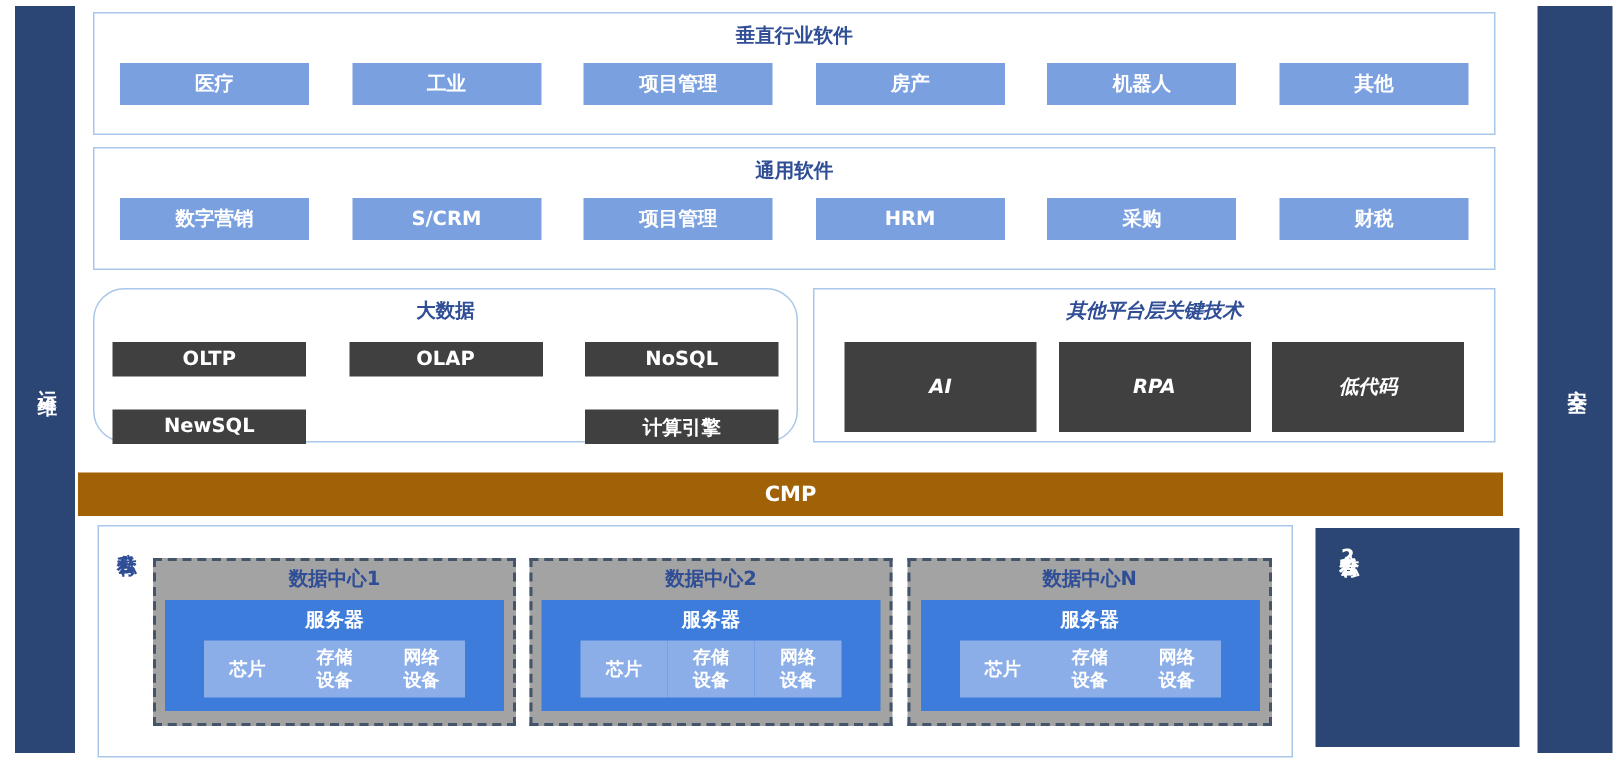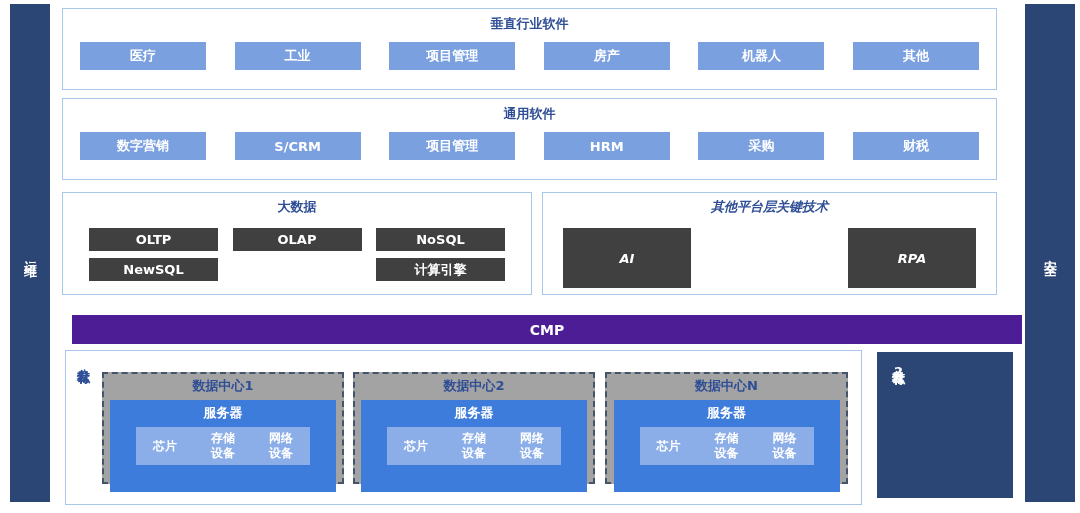--- a/index.html
+++ b/index.html
@@ -12,51 +12,51 @@
           color:#fff; font-size:13px; font-weight:bold; letter-spacing:4px; }
   .vbar-left  { left:10px;  width:40px; }
   .vbar-right { left:1025px; width:50px; }
 
   
   .sec { position:absolute; background:#fff; border:1.5px solid #A9C7E8; box-sizing:border-box; }
   .sec-title { text-align:center; font-weight:bold; font-size:13px; color:#2F4E96; }
 
   #sec1 { left:62px; top:8px;  width:935px; height:82px; padding:6px 17px 0; }
   #sec2 { left:62px; top:98px; width:935px; height:82px; padding:6px 17px 0; }
-  #sec3a { left:62px;  top:192px; width:470px; height:103px; padding:5px 26px 0; }
+  #sec3a { left:62px;  top:192px; width:470px; height:103px; padding:5px 12px 0;border-radius:21px; }
   #sec3b { left:542px; top:192px; width:455px; height:103px; padding:5px 20px 0;font-style:italic; }
 
   .row { display:flex; justify-content:space-between; }
   .row-m8  { margin-top:9px;  }
   .row-m12 { margin-top:12px; }
-  .row-m7  { margin-top:7px;  }
+  .row-m7  { margin-top:22px;  }
 
   .box { background:#7AA0E0; color:#fff; font-weight:bold; font-size:13px;
          display:flex; align-items:center; justify-content:center; text-align:center; }
   .box-w { width:126px; height:28px; }
   .box-p { background:#404040; }
   .box-sm { width:129px; height:23px; }
   .box-lg { width:128px; height:60px; }
 
   
-  #cmp { position:absolute; left:52px; top:315px; width:950px; height:29px; background:#4c1d95;
+  #cmp { position:absolute; left:52px; top:315px; width:950px; height:29px; background:#a16207;
          color:#fff; font-weight:bold; font-size:14px;
-         display:flex; align-items:center; justify-content:center;margin-left:20px; }
+         display:flex; align-items:center; justify-content:center; }
 
   
   #cloud { position:absolute; left:65px; top:350px; width:797px; height:155px;
            border:1.5px solid #A9C7E8; box-sizing:border-box; background:#fff; }
   .cloud-label { position:absolute; left:8px; top:8px; writing-mode:vertical-rl; text-orientation:upright;
                  color:#2F4E96; font-weight:bold; font-size:13px; letter-spacing:1px; }
   .dc { position:absolute; top:21px; height:112px; border:2px dashed #44546A; box-sizing:border-box; background:#a3a3a3; }
   .dc-1 { left:36px;  width:242px; }
   .dc-2 { left:287px; width:242px; }
   .dc-3 { left:539px; width:243px; }
   .dc-title { margin-top:3px; }
-  .server { margin:5px auto 0; width:226px; height:92px; background:#3D7CDB; }
+  .server { margin:5px auto 0; width:226px; height:74px; background:#3D7CDB; }
   .server-title { color:#fff; font-size:13px; font-weight:bold; text-align:center; padding-top:4px; }
   .comp-row { display:flex; justify-content:center; padding:0 10px; margin-top:5px; }
   .comp { width:58px; height:38px; background:#8CAEE8; color:#fff; font-size:12px; font-weight:bold;
           display:flex; align-items:center; justify-content:center; text-align:center;
           white-space:pre-line; line-height:1.25; }
 
   
   #cloud2 { position:absolute; left:877px; top:352px; width:136px; height:146px; background:#2B4574; }
   .cloud2-label { position:absolute; left:12px; top:8px; writing-mode:vertical-rl; text-orientation:upright;
                   color:#fff; font-weight:bold; font-size:13px; letter-spacing:1px; }
@@ -109,20 +109,21 @@
       <div class="box box-p box-sm">NewSQL</div>
       <div class="box box-p box-sm">计算引擎</div>
     </div>
   </div>
 
   <div class="sec" id="sec3b">
     <div class="sec-title">其他平台层关键技术</div>
     <div class="row row-m12">
       <div class="box box-p box-lg">AI</div>
       <div class="box box-p box-lg">RPA</div>
+      <div class="box box-p box-lg">低代码</div>
     </div>
   </div>
 
   <div id="cmp">
     <span>CMP</span>
   </div>
 
   <div id="cloud">
     <div class="cloud-label">公私有云</div>
 

